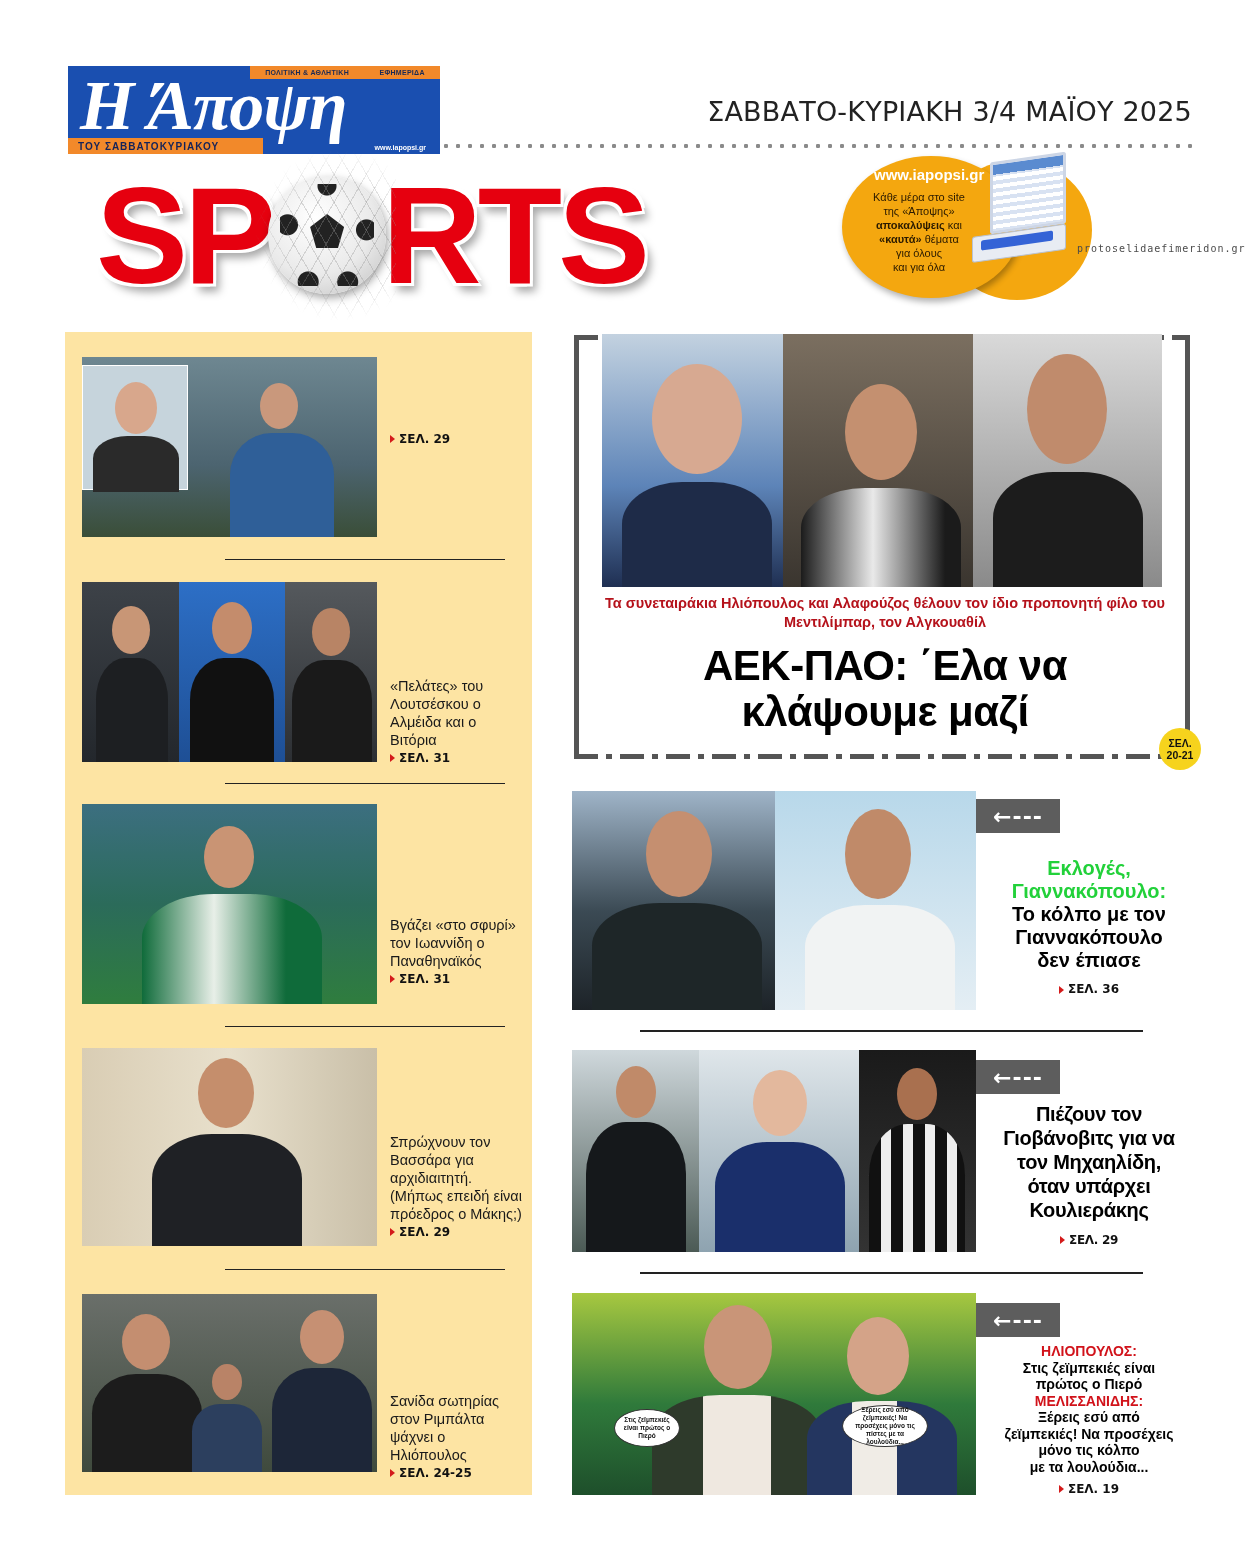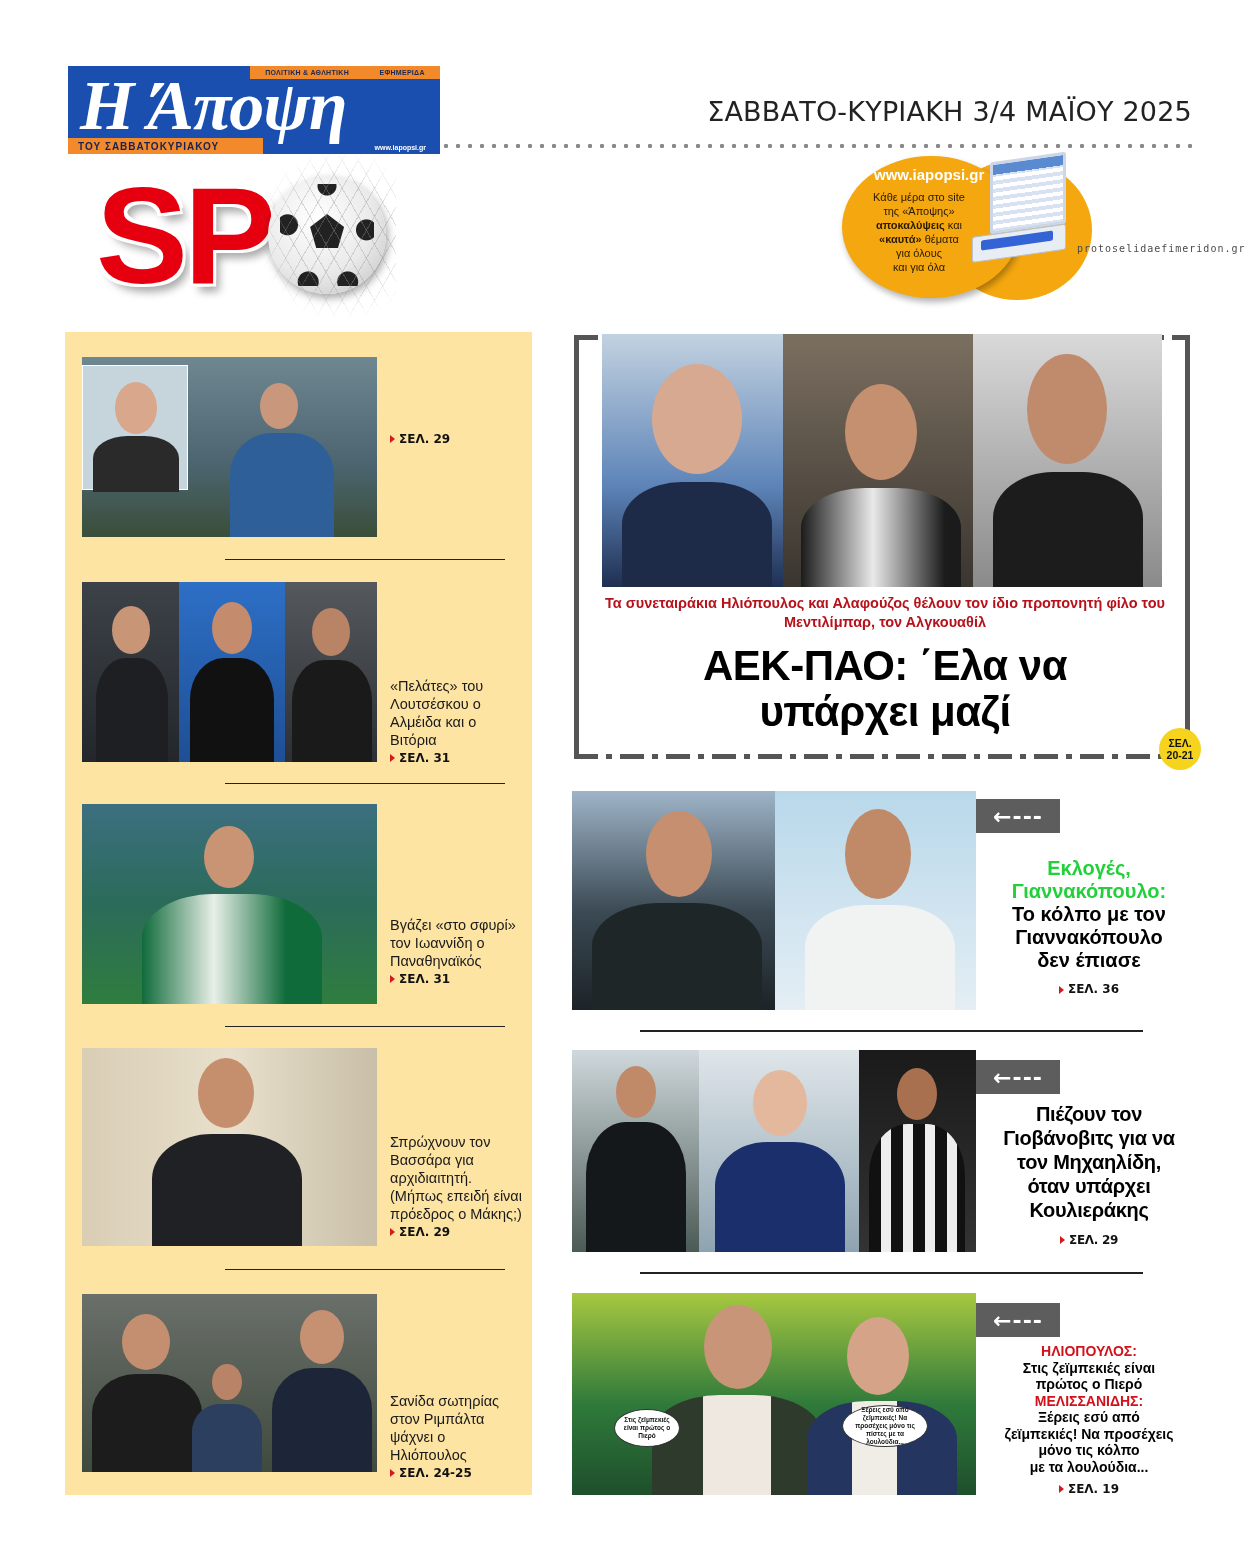--- a/index.html
+++ b/index.html
@@ -200,20 +200,21 @@
   <div class="subbar">ΤΟΥ ΣΑΒΒΑΤΟΚΥΡΙΑΚΟΥ</div>
   <div class="url">www.iapopsi.gr</div>
 </div>
 
 <div class="date-line">ΣΑΒΒΑΤΟ-ΚΥΡΙΑΚΗ 3/4 ΜΑΪΟΥ 2025</div>
 <div class="dots-rule"></div>
 
 <div class="sports">
   <span class="word">SP</span>
   <span class="ball"></span>
+  <span class="word">RTS</span>
   <div class="net"></div>
 </div>
 
 <div class="promo">
   <div class="oval-ext"></div>
   <div class="oval"></div>
   <div class="site">www.iapopsi.gr</div>
   <div class="blurb">
     <div>Κάθε μέρα στο site</div>
     <div>της «Άποψης»</div>
@@ -360,21 +361,21 @@
   <div class="ph" style="width:189px;background:linear-gradient(180deg,#d9d9d9,#8a8a8a);">
     <div class="fig" style="left:20px;top:20px;width:150px;height:233px;">
         <div class="head" style="left:34px;top:0;width:80px;height:110px;background:#c08b6c;"></div>
         <div class="body" style="left:0;top:118px;width:150px;height:115px;background:#1c1c1c;"></div>
       </div>
   </div>
 </div>
 <div class="main-sub">Τα συνεταιράκια Ηλιόπουλος και Αλαφούζος θέλουν τον ίδιο προπονητή φίλο του Μεντιλίμπαρ, τον Αλγκουαθίλ</div>
 <div class="main-title">
   <div>ΑΕΚ-ΠΑΟ: ΄Ελα να</div>
-  <div>υπάρχει μαζί</div>
+  <div>κλάψουμε μαζί</div>
 </div>
 <div class="page-badge">
   <span>ΣΕΛ.</span>
   <span>20-21</span>
 </div>
 
 <div class="rstory" style="top:791px;height:220px;">
   <div class="photo" style="height:219px;">
     <div class="ph" style="width:203px;background:linear-gradient(180deg,#9fb4c8,#3b4a54 55%,#1d2328);">
       <div class="fig" style="left:20px;top:20px;width:170px;height:199px;">

